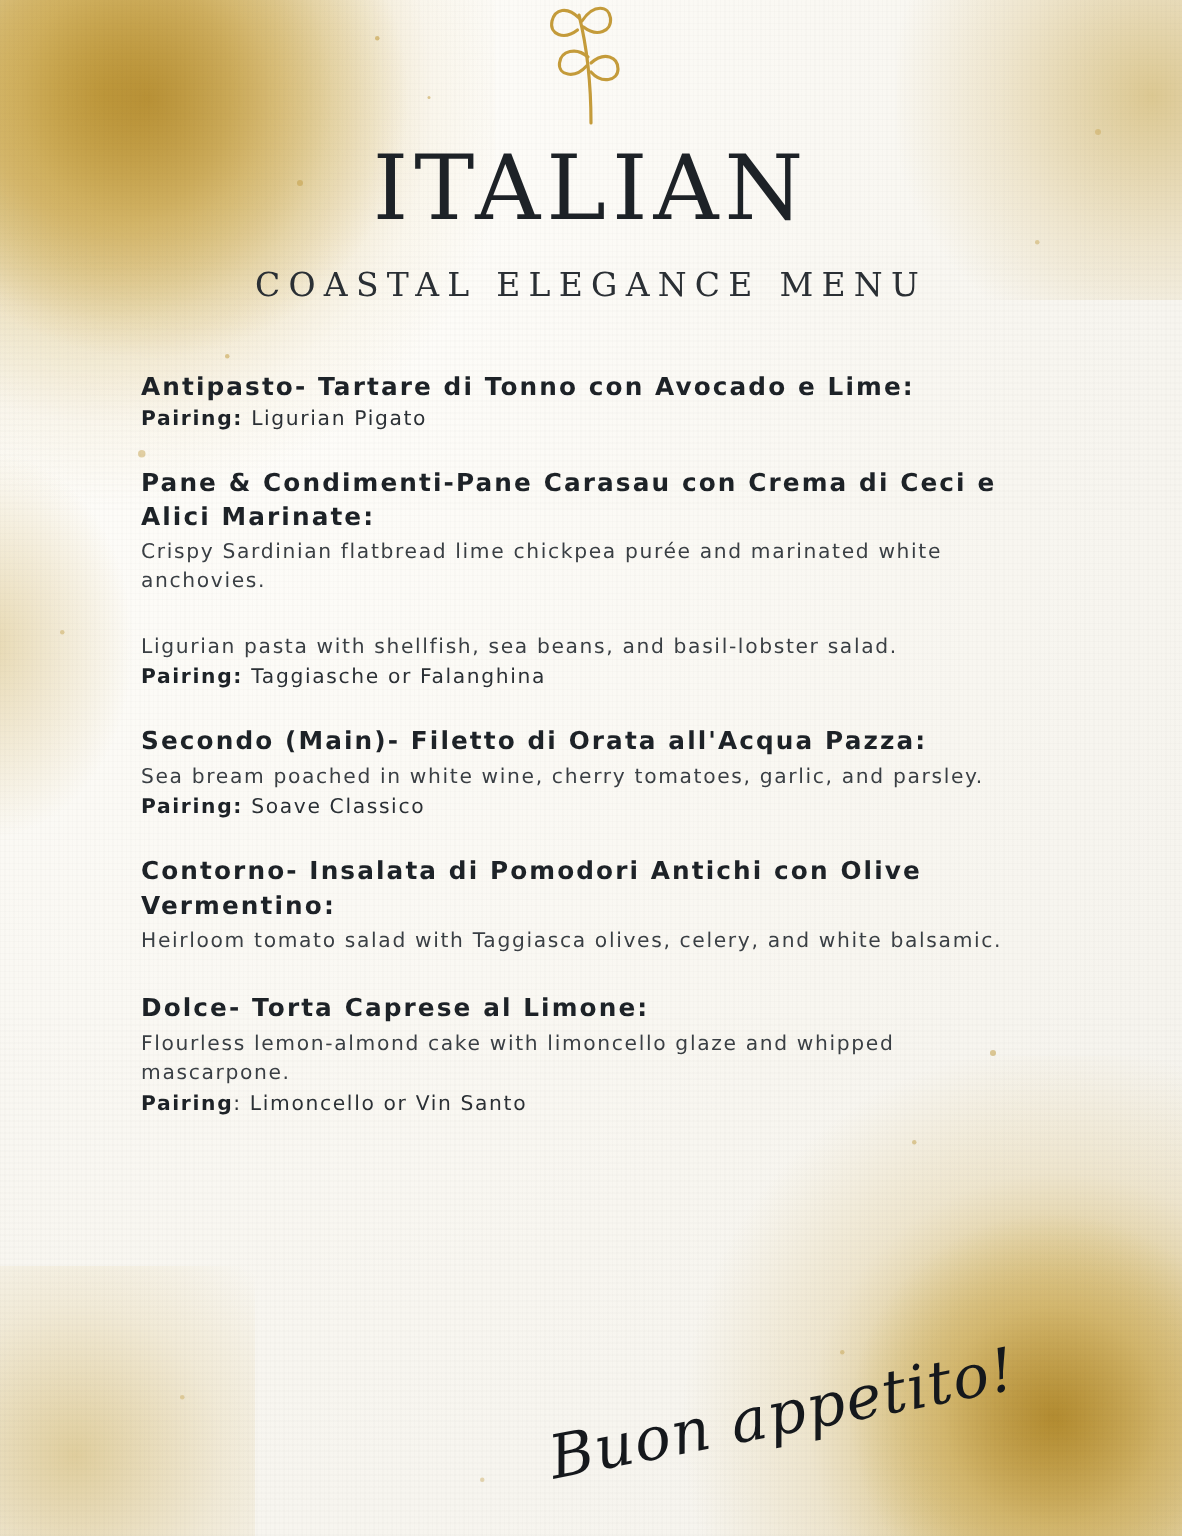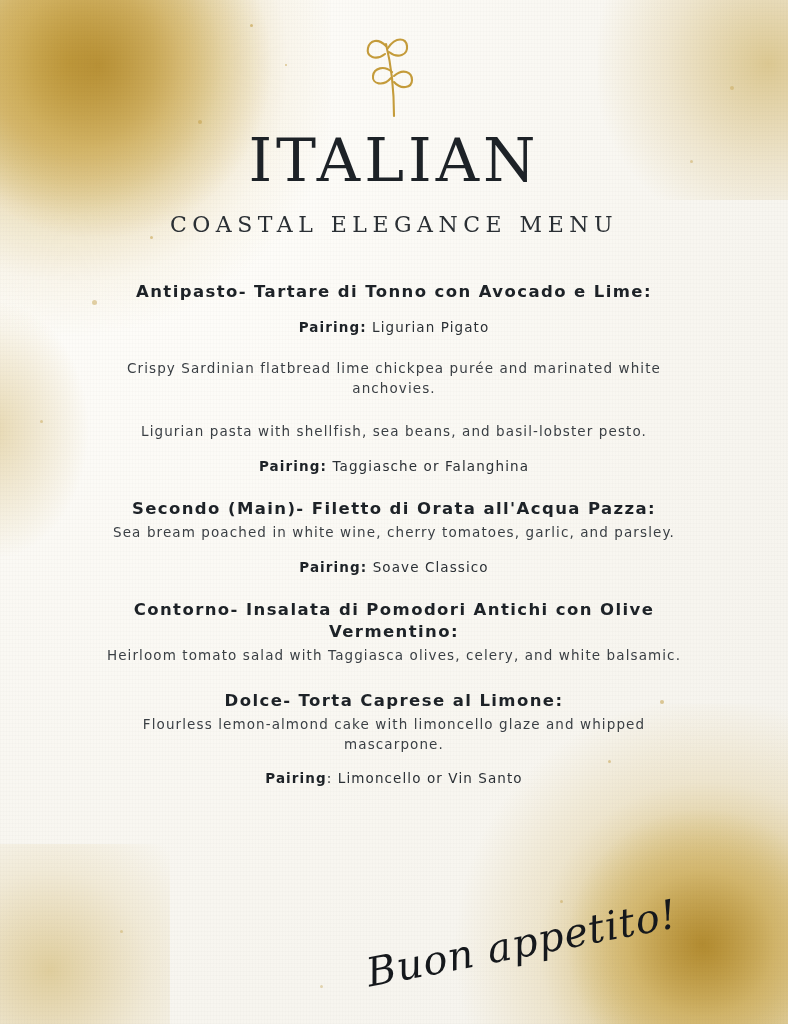--- a/index.html
+++ b/index.html
@@ -85,21 +85,20 @@
     position: absolute;
     border-radius: 50%;
     background: #bf9738;
     pointer-events: none;
   }
 
   
   .header {
     position: relative;
     text-align: center;
-    padding-top: 34px;
   }
   .logo-mark {
     height: 84px;
     display: flex;
     align-items: flex-end;
     justify-content: center;
   }
   .title {
     font-family: "DejaVu Serif", serif;
     font-size: 60px;
@@ -115,21 +114,21 @@
     letter-spacing: 5.5px;
     color: #2a2f34;
     margin-top: 22px;
   }
 
   
   .menu {
     position: relative;
     margin: 44px auto 0 auto;
     width: 600px;
-    text-align: center;
+    text-align: left;
   }
   .course {
     margin-bottom: 24px;
   }
   .course-title {
     font-family: "DejaVu Sans", sans-serif;
     font-weight: bold;
     font-size: 16.5px;
     letter-spacing: 1.4px;
     color: #1d2227;
@@ -141,21 +140,21 @@
     letter-spacing: 1.1px;
     color: #3a3f44;
     line-height: 1.45;
     margin-top: 3px;
   }
   .pairing {
     font-family: "DejaVu Sans", sans-serif;
     font-size: 13.5px;
     letter-spacing: 1.1px;
     color: #2b3035;
-    margin-top: 16px;
+    margin-top: 2px;
   }
   .pairing b {
     font-weight: bold;
     color: #1d2227;
   }
 
   
   .signature {
     position: absolute;
     right: 108px;
@@ -214,25 +213,26 @@
   </div>
 
   <div class="menu">
 
     <div class="course">
       <div class="course-title">Antipasto- Tartare di Tonno con Avocado e Lime:</div>
       <div class="pairing"><b>Pairing:</b> <span>Ligurian Pigato</span></div>
     </div>
 
     <div class="course">
+      <div class="course-title">Pane &amp; Condimenti-Pane Carasau con Crema di Ceci e Alici Marinate:</div>
       <div class="course-desc">Crispy Sardinian flatbread lime chickpea purée and marinated white anchovies.</div>
     </div>
 
     <div class="course">
-      <div class="course-desc">Ligurian pasta with shellfish, sea beans, and basil-lobster pesto.</div>
+      <div class="course-desc">Ligurian pasta with shellfish, sea beans, and basil-lobster salad.</div>
       <div class="pairing"><b>Pairing:</b> <span>Taggiasche or Falanghina</span></div>
     </div>
 
     <div class="course">
       <div class="course-title">Secondo (Main)- Filetto di Orata all'Acqua Pazza:</div>
       <div class="course-desc">Sea bream poached in white wine, cherry tomatoes, garlic, and parsley.</div>
       <div class="pairing"><b>Pairing:</b> <span>Soave Classico</span></div>
     </div>
 
     <div class="course">

